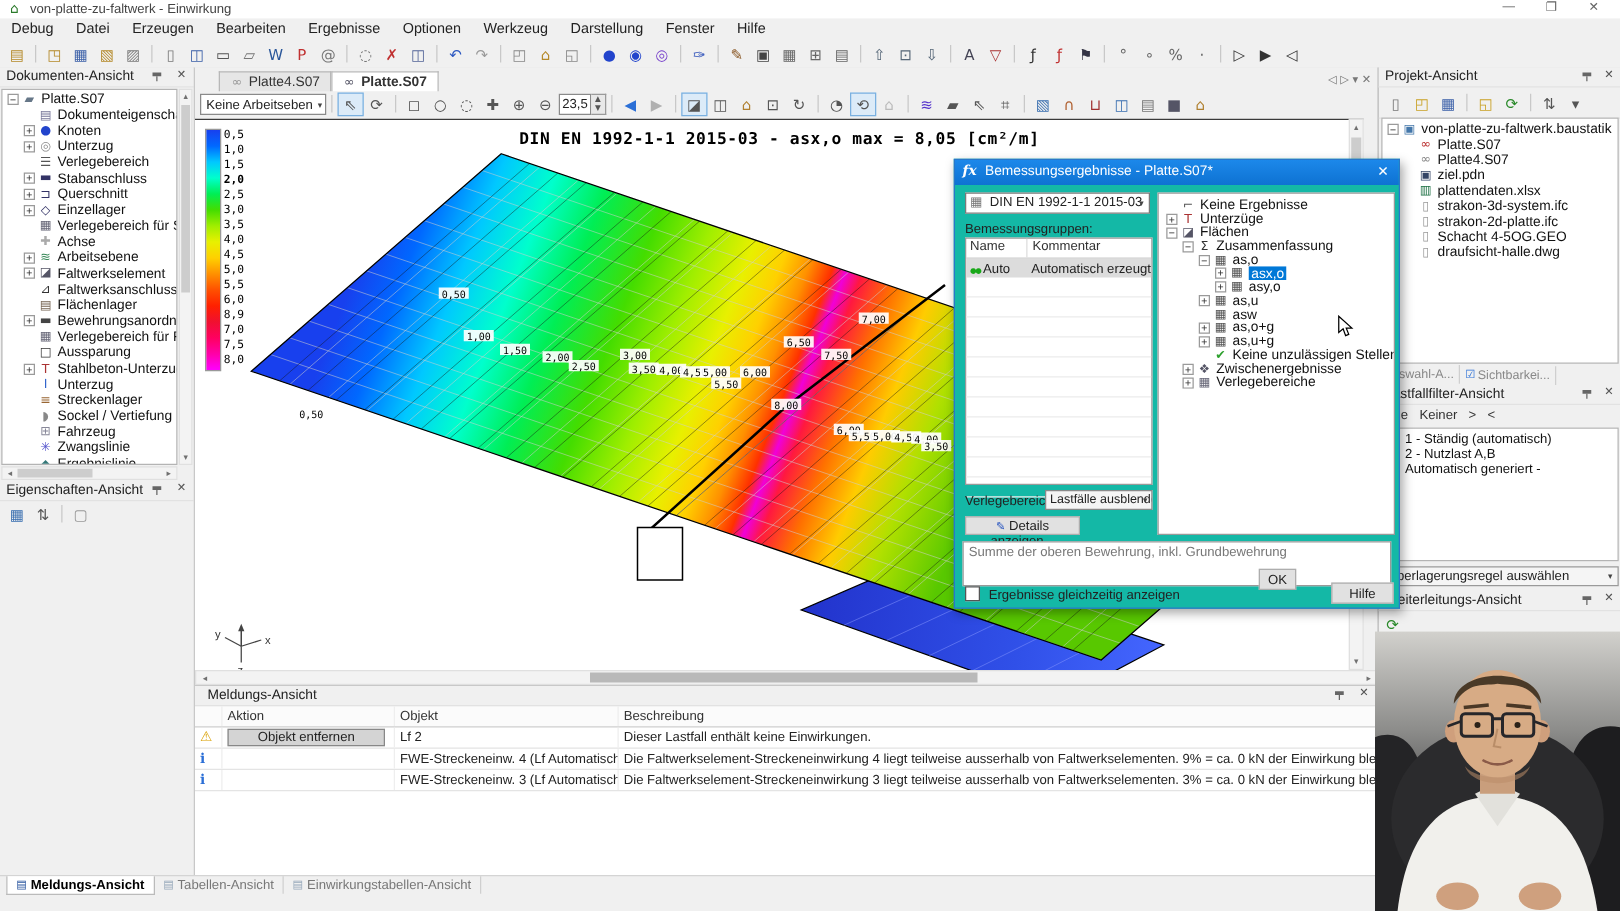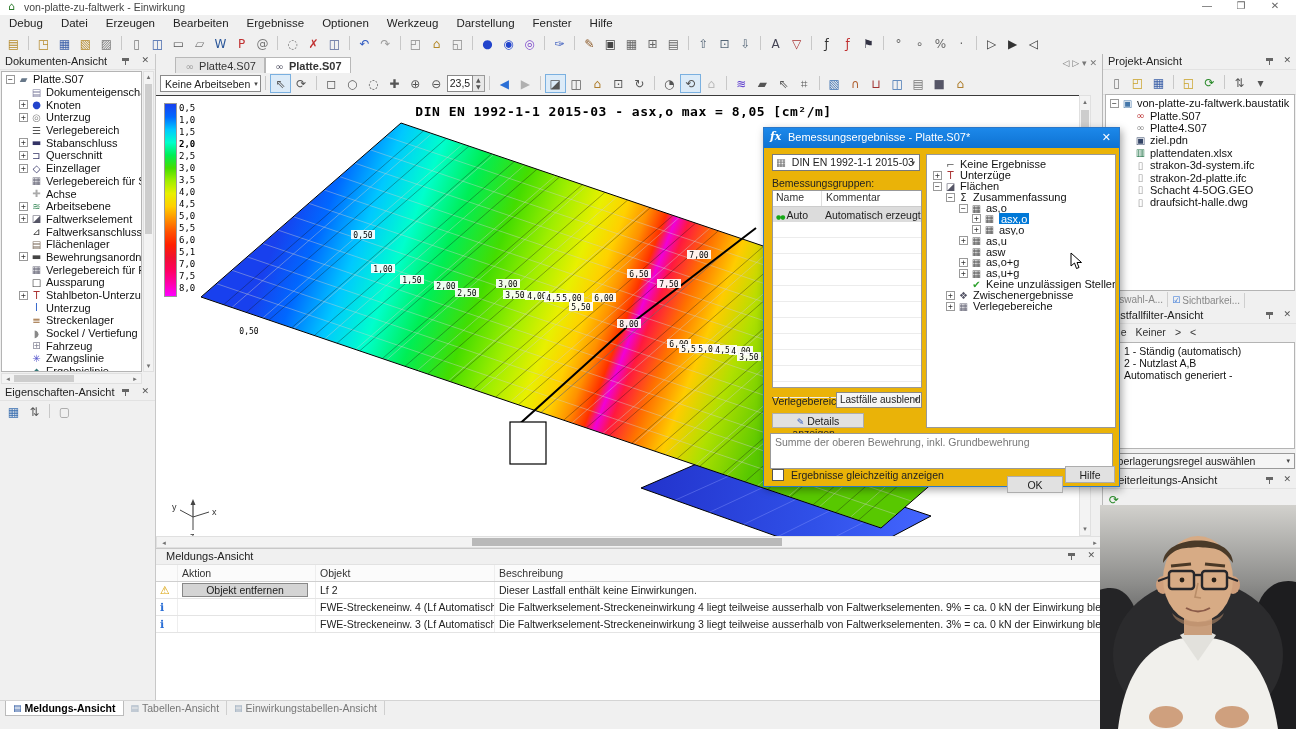--- a/index.html
+++ b/index.html
@@ -54,21 +54,21 @@
   .spin .val{width:26px;background:#fff;border:1px solid #8a8a8a;font-size:10.5px;padding:1px 2px;box-sizing:border-box}
   .spin .ud{width:11px;border:1px solid #9a9a9a;border-left:none;font:6px/7px "DejaVu Sans",sans-serif;text-align:center;color:#555;background:#e8e8e8}
   
   #canvas{left:0;top:41px;width:935px;height:441px;background:#fff;border-top:1px solid #3a3a3a;overflow:hidden}
   #plot-title{position:absolute;left:0;top:8px;width:935px;text-align:center;
               font:bold 13px "DejaVu Sans Mono",monospace;color:#000;letter-spacing:.5px}
   #legend{position:absolute;left:8px;top:5px}
   #legend .bar{position:absolute;left:0;top:2px;width:11px;height:192px;border:1px solid #999}
   .leglab{position:absolute;left:15px;font:9px "DejaVu Sans Mono",monospace;color:#000;height:12px}
   
-  #dialog{left:763px;top:127px;width:357px;height:360px;background:#eab308;border:1px solid #2a77c8;
+  #dialog{left:763px;top:127px;width:357px;height:360px;background:#14b8a6;border:1px solid #2a77c8;
           box-shadow:2px 3px 8px rgba(0,0,0,.35);z-index:100;box-sizing:border-box}
   #dlg-title{position:absolute;left:0;top:0;right:0;height:20px;background:linear-gradient(#1c88ea,#0e72d2);color:#fff}
   #dlg-title .fx{position:absolute;left:6px;top:2px;font:italic bold 11px "DejaVu Serif",serif}
   #dlg-title .tt{position:absolute;left:24px;top:3px;font-size:11px}
   #dlg-title .x{position:absolute;right:8px;top:3px;font-size:11px}
   .dlbl{position:absolute;font-size:10.5px;color:#222}
   .dbtn{position:absolute;background:#e1e1e1;border:1px solid #adadad;font-size:10.5px;text-align:center;box-sizing:border-box}
   .dgrid-hdr{display:flex;border-bottom:1px solid #ccc;height:15px;font-size:10.5px;color:#333}
   .dgrow{height:15px;border-bottom:1px solid #ececec}
   
@@ -283,21 +283,21 @@
           <span class="leglab" style="top: 26px;">1,5</span>
           <span class="leglab" style="top: 38px; font-weight: bold;">2,0</span>
           <span class="leglab" style="top: 50px;">2,5</span>
           <span class="leglab" style="top: 62px;">3,0</span>
           <span class="leglab" style="top: 74px;">3,5</span>
           <span class="leglab" style="top: 86px;">4,0</span>
           <span class="leglab" style="top: 98px;">4,5</span>
           <span class="leglab" style="top: 110px;">5,0</span>
           <span class="leglab" style="top: 122px;">5,5</span>
           <span class="leglab" style="top: 134px;">6,0</span>
-          <span class="leglab" style="top: 146px;">5,1</span>
+          <span class="leglab" style="top: 146px;">8,9</span>
           <span class="leglab" style="top: 158px;">7,0</span>
           <span class="leglab" style="top: 170px;">7,5</span>
           <span class="leglab" style="top: 182px;">8,0</span>
         </div>
       <svg id="plate-svg" width="935" height="441" viewBox="0 0 935 441" style="position:absolute;left:0;top:0">
           <defs>
             <linearGradient id="gplate" gradientUnits="userSpaceOnUse" x1="135" y1="105" x2="625" y2="295">
               <stop offset="0" stop-color="#1840ee"></stop>
               <stop offset="0.07" stop-color="#0068ff"></stop>
               <stop offset="0.15" stop-color="#00c8ff"></stop>
@@ -708,21 +708,21 @@
       <span class="ico" style="color:#2b57c0;font-size:9px">✎</span>
       <span>Details anzeigen...</span>
     </div>
     <div class="abs" style="left:6px;top:305px;right:6px;height:30px;background:#fff;border:1px solid #999;font-size:10.5px;color:#777;padding:2px 4px">
       <span>Summe der oberen Bewehrung, inkl. Grundbewehrung</span>
     </div>
     <div class="abs" style="left:8px;top:341px;font-size:10.5px">
       <span style="display:inline-block;width:10px;height:10px;border:1px solid #555;background:#fff;vertical-align:-2px;margin-right:4px"></span>
       <span>Ergebnisse gleichzeitig anzeigen</span>
     </div>
-    <div class="dbtn" style="left:243px;top:348px;width:56px;height:17px;padding-top:2px"><span>OK</span></div>
+    <div class="dbtn" style="left:243px;top:327px;width:30px;height:17px;padding-top:2px"><span>OK</span></div>
     <div class="dbtn" style="left:301px;top:338px;width:50px;height:17px;padding-top:2px"><span>Hilfe</span></div>
     <div class="abs whitebox" style="left:162px;top:26px;width:188px;height:272px;border-color:#999">
       <div id="dlg-tree" style="padding:4px 0 0 4px">
           <div class="trow" style="height: 10.9px; padding-left: 2px;">
             <span class="expsp"></span>
             <span class="tico" style="color: rgb(85, 85, 85);">⌐</span>
             <span class="tlab">Keine Ergebnisse</span>
           </div>
           <div class="trow" style="height: 10.9px; padding-left: 2px;">
             <span class="exp">+</span>

